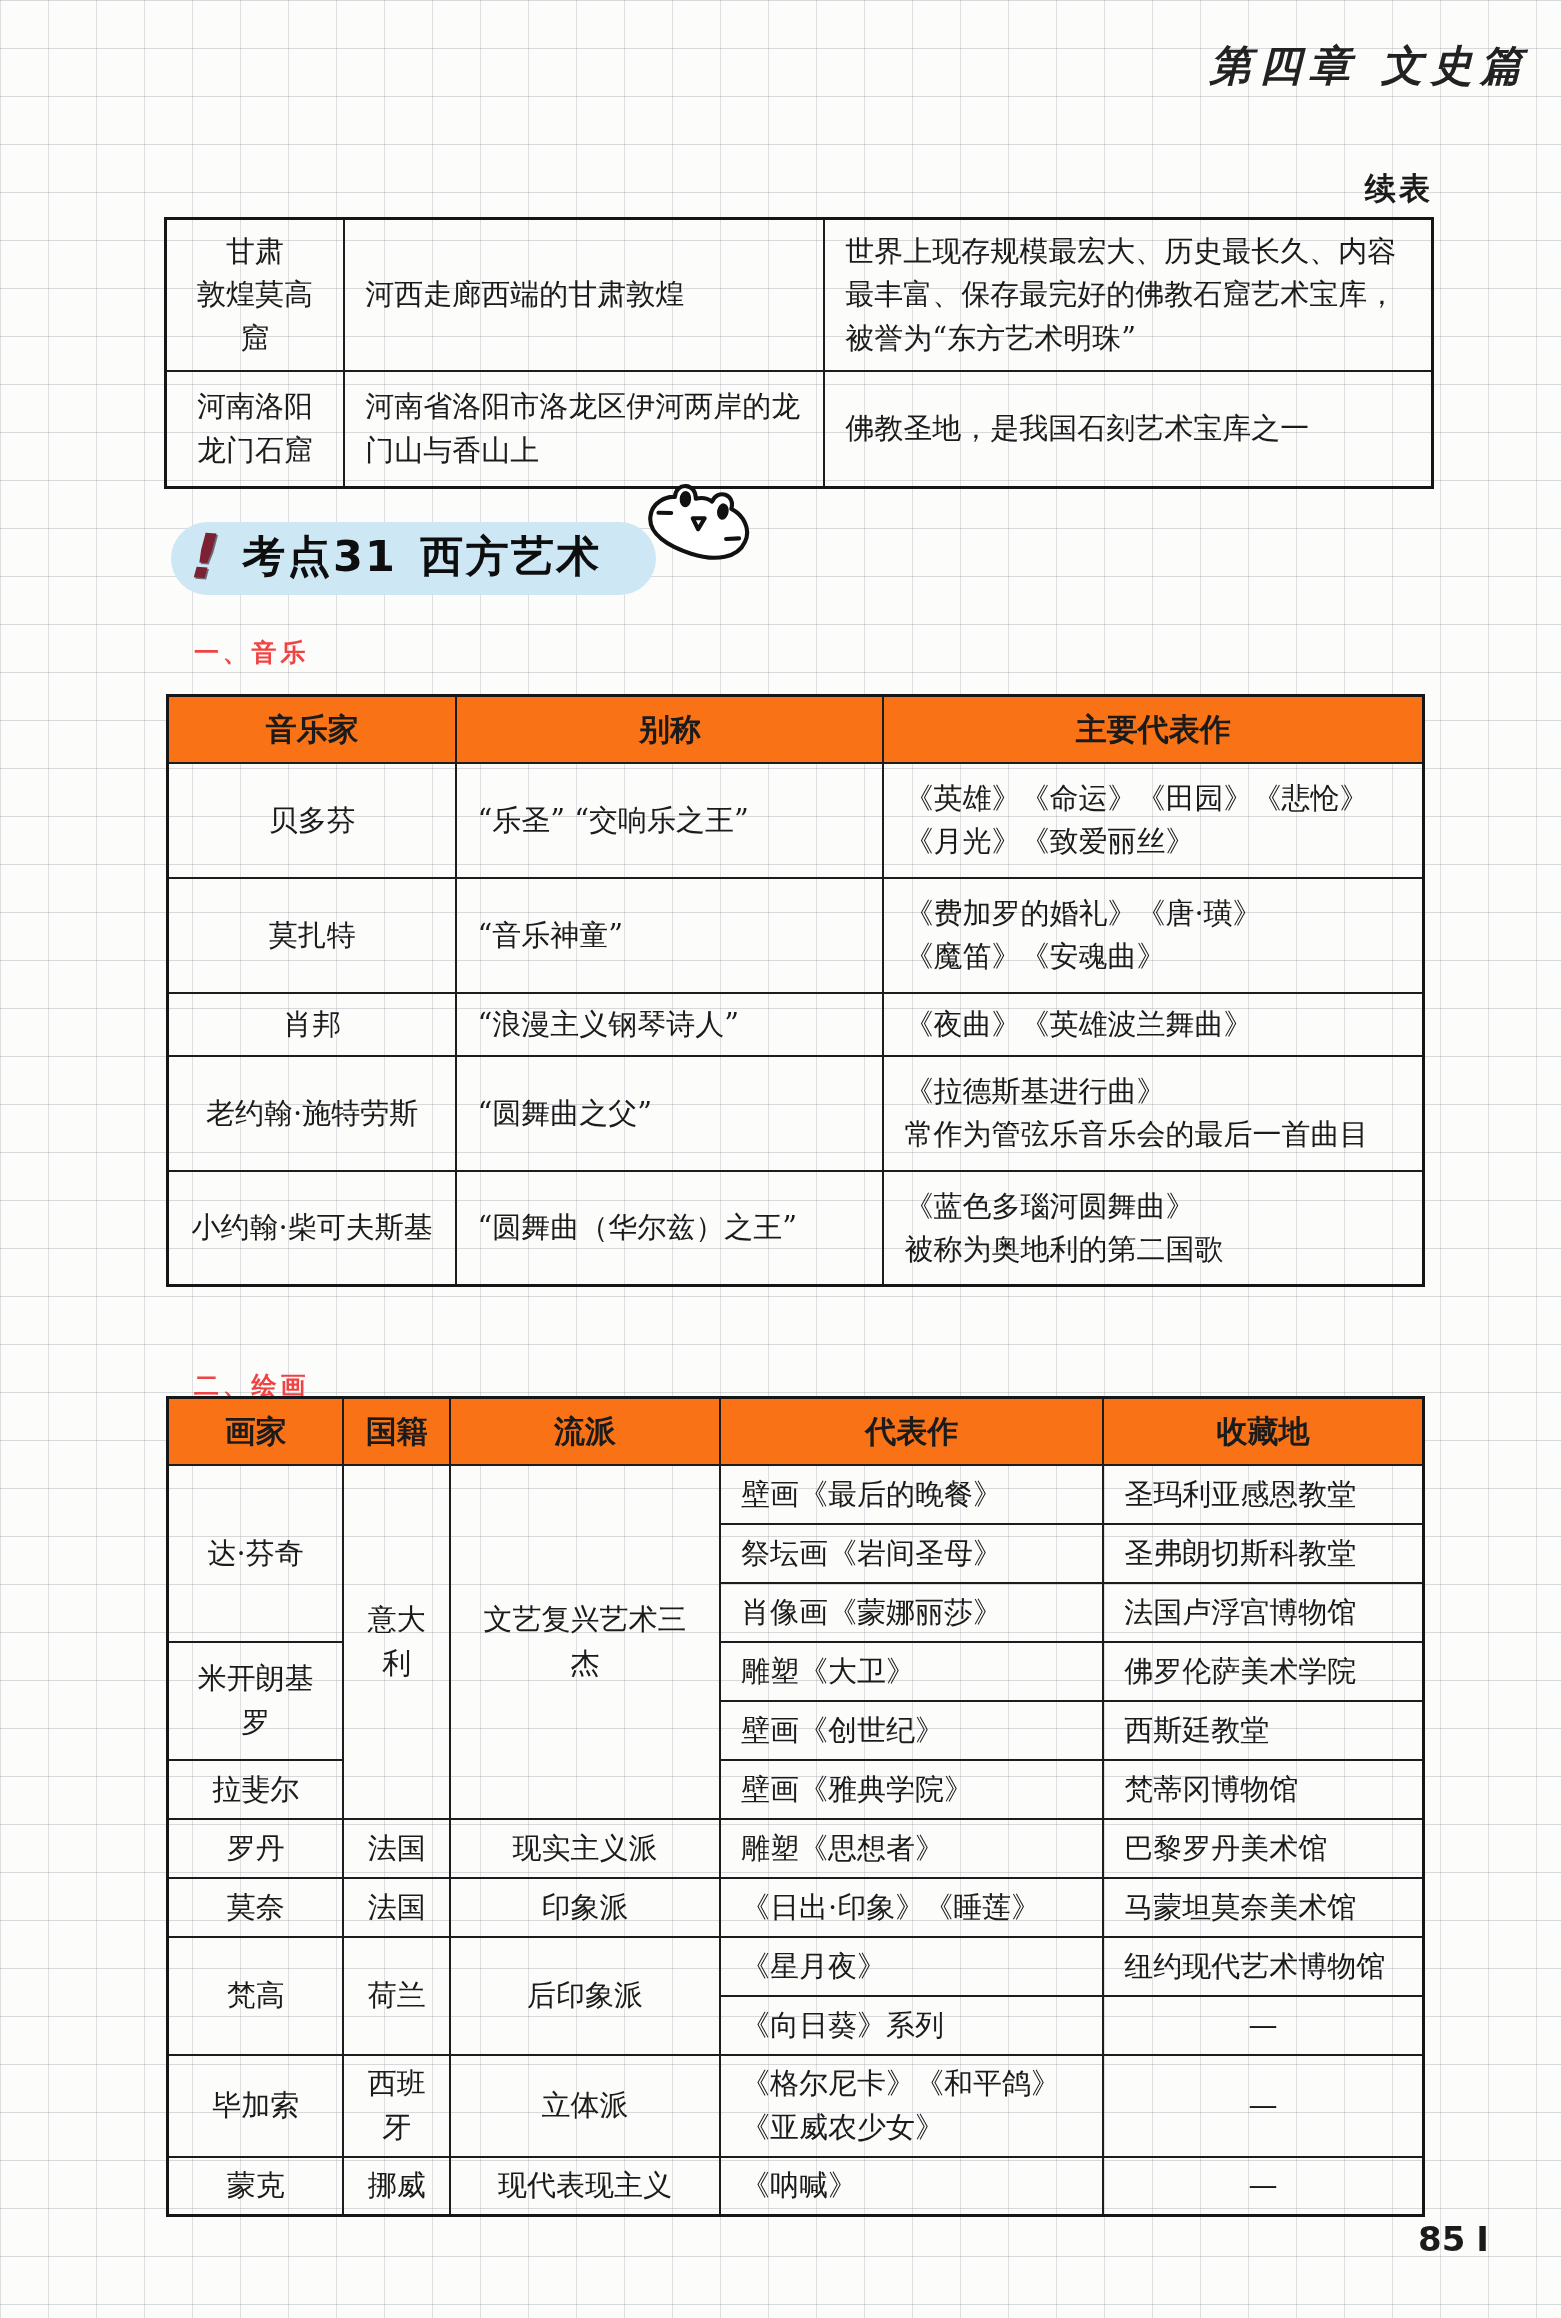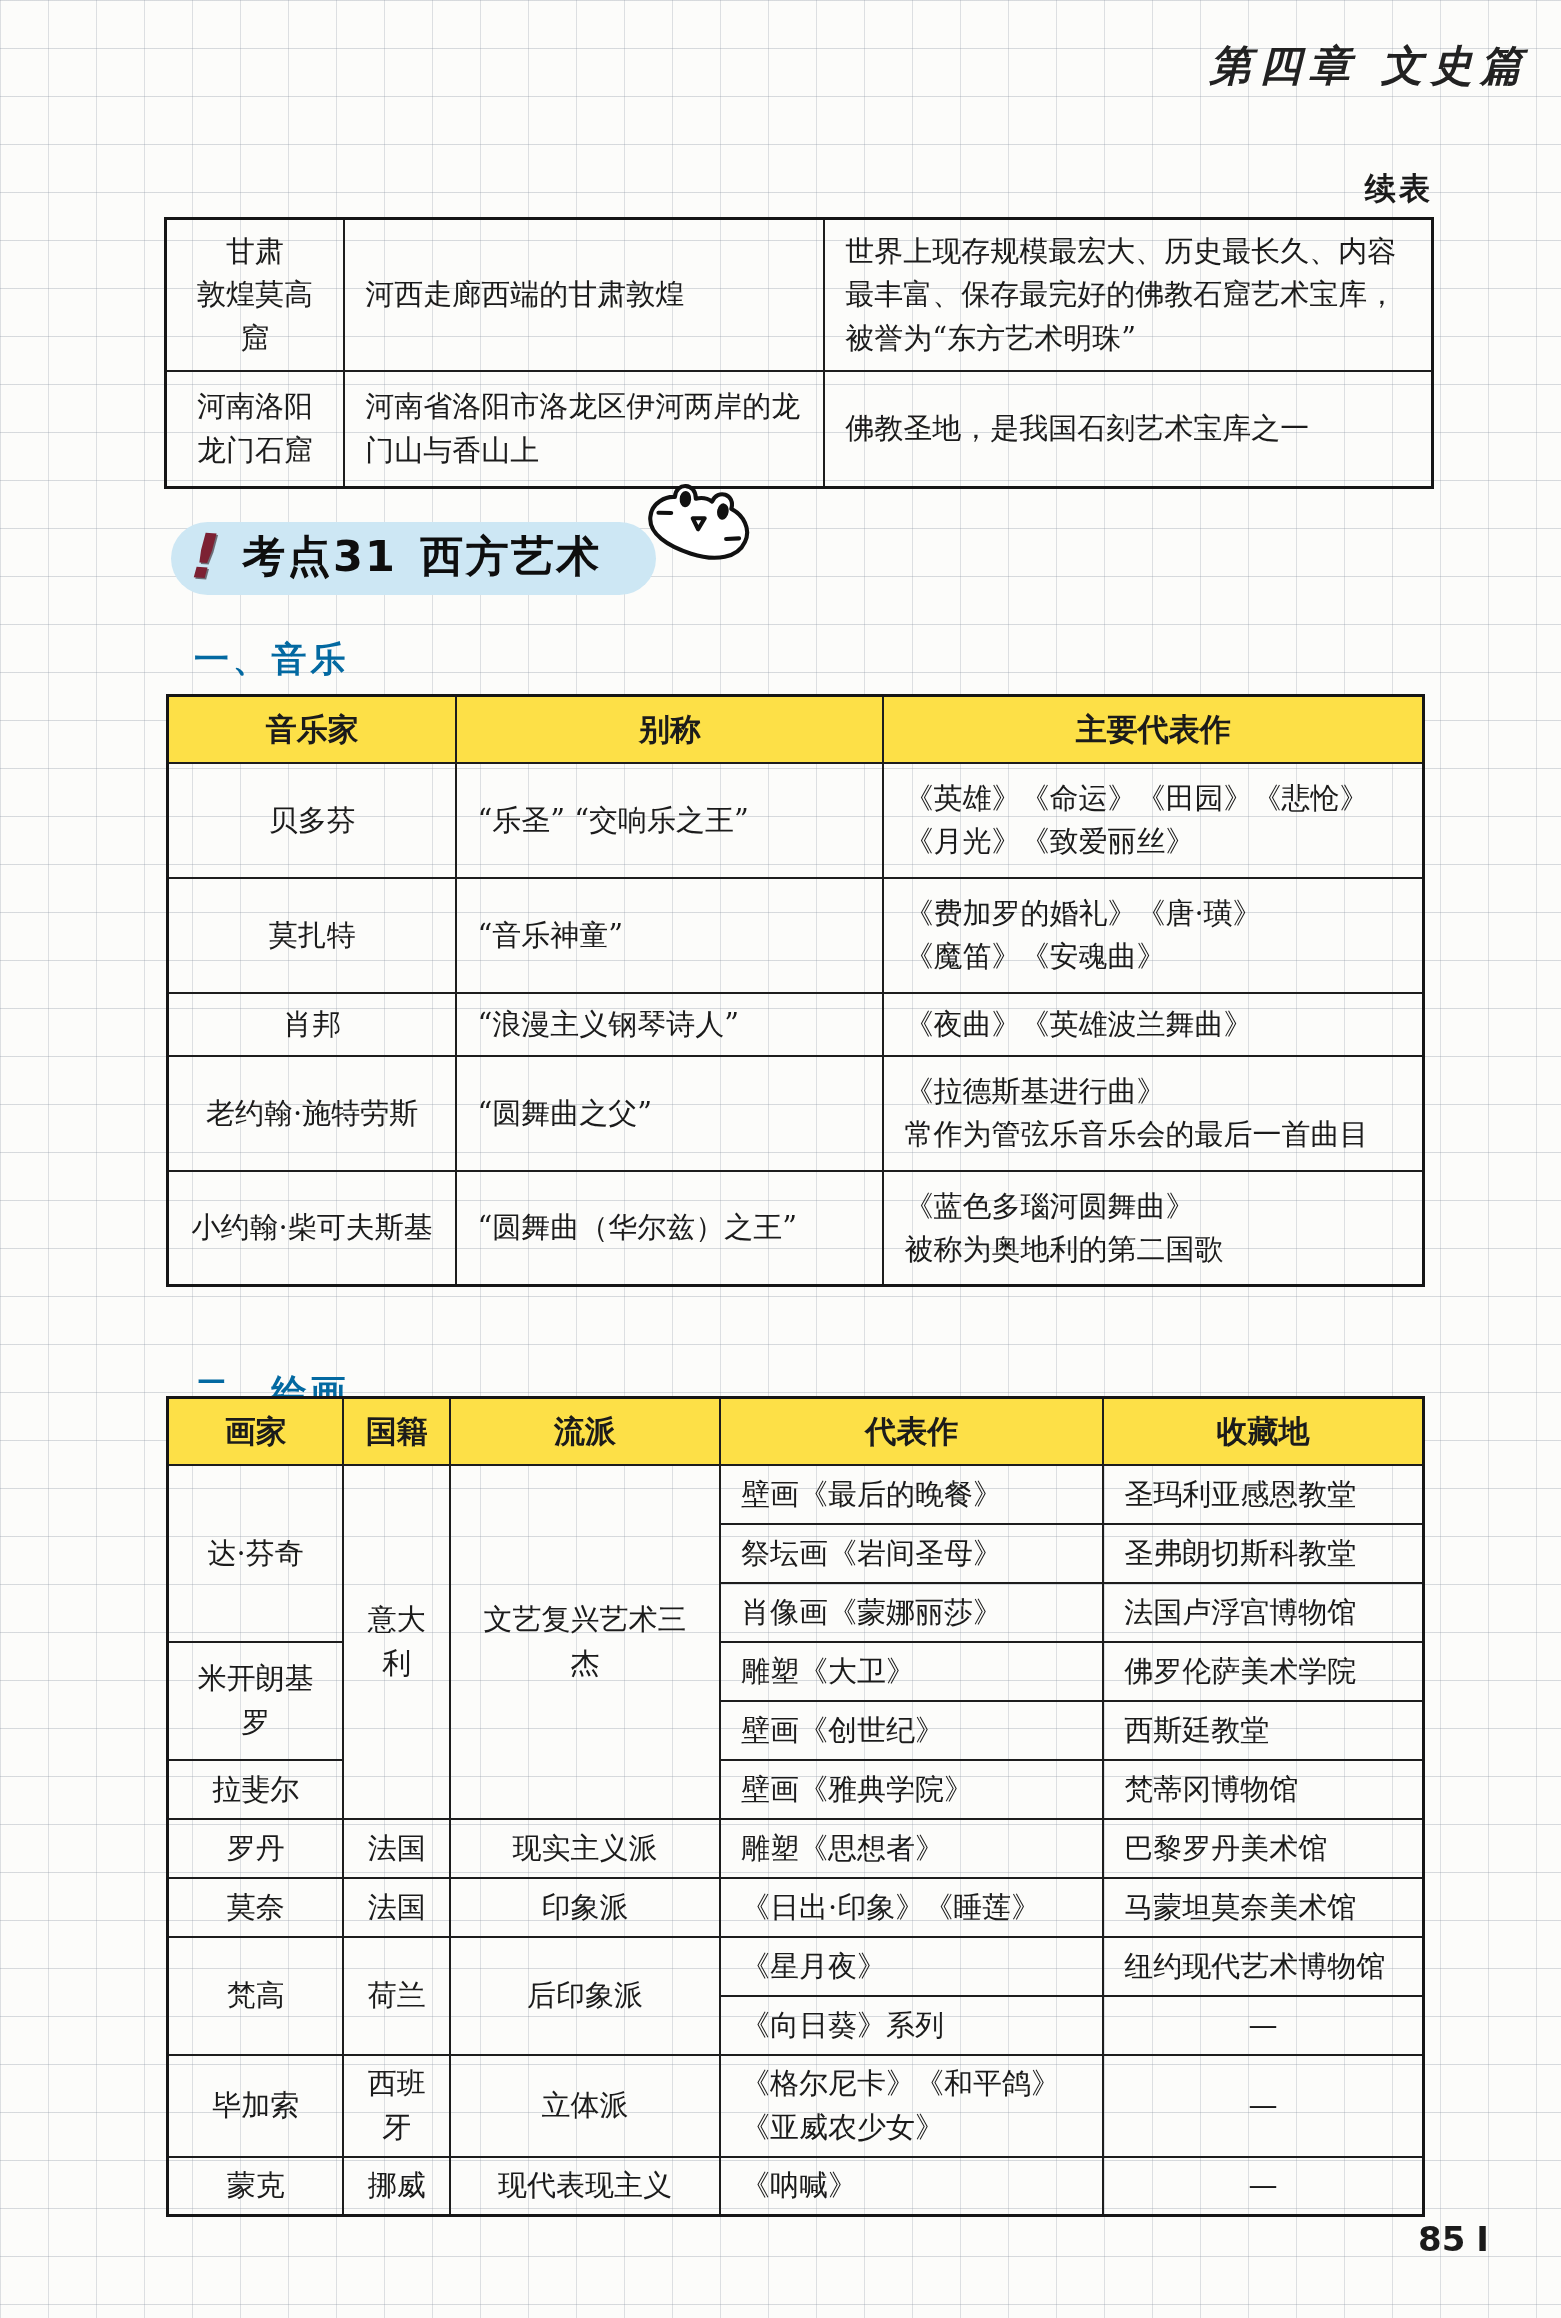--- a/index.html
+++ b/index.html
@@ -19,21 +19,21 @@
   .chapter{top:38px;right:32px;font-size:42px;font-weight:700;font-style:italic;letter-spacing:7.7px;color:#222;}
 
   
   .contlabel{top:168px;right:129px;font-size:31px;font-weight:700;letter-spacing:3.1px;}
 
   
   table.dt{border-collapse:collapse;table-layout:fixed;width:100%;}
   table.dt{border:3.8px solid #161616;}
   table.dt th, table.dt td{border:2.3px solid #1d1d1d;padding:6.2px 20px;font-size:29px;line-height:1.5;vertical-align:middle;}
   table.dt th{
-    background:#fde047;
+    background:#f97316;
     font-weight:700;font-size:31px;text-align:center;padding:9.2px 7.7px;
     font-family:"DejaVu Serif", serif;
   }
   .center{text-align:center;}
   .left{text-align:left;}
   .preline{white-space:pre-line;}
 
   
   .t-cont{top:217px;left:164px;width:1270px;}
   .t-music{top:694px;left:166px;width:1259px;}
@@ -49,21 +49,21 @@
     color:#7c2133;font-size:62px;font-weight:900;font-style:italic;line-height:0.9;
     font-family:"DejaVu Sans", sans-serif;transform:rotate(4deg);
     text-shadow:1.5px 1.5px 0 rgba(30,10,15,0.55);
   }
   .kd-label,.kd-title{
     font-family:"DejaVu Sans", sans-serif;font-weight:900;font-size:43px;color:#0e0e0e;letter-spacing:2.3px;
   }
   .kd-doodle{position:absolute;left:471px;top:-40px;transform:rotate(16deg);}
 
   
-  .sec{font-family:"DejaVu Sans", sans-serif;font-size:35px;font-weight:800;letter-spacing:3.8px;color:#0369a1;}
+  .sec{font-family:"DejaVu Sans", sans-serif;font-size:25px;font-weight:800;letter-spacing:3.8px;color:#ef4444;}
   .sec-music{top:636px;left:194px;}
   .sec-paint{top:1369px;left:194px;}
 
   
   tr.rh-cont1{height:152px;margin-top:16px;} tr.rh-cont2{height:117px;}
   tr.rh-head{height:55px;}
   tr.rh-2line{height:115px;} tr.rh-1line{height:63px;}
   tr.rh-p{height:59px;} tr.rh-p2{height:102px;}
 
   

